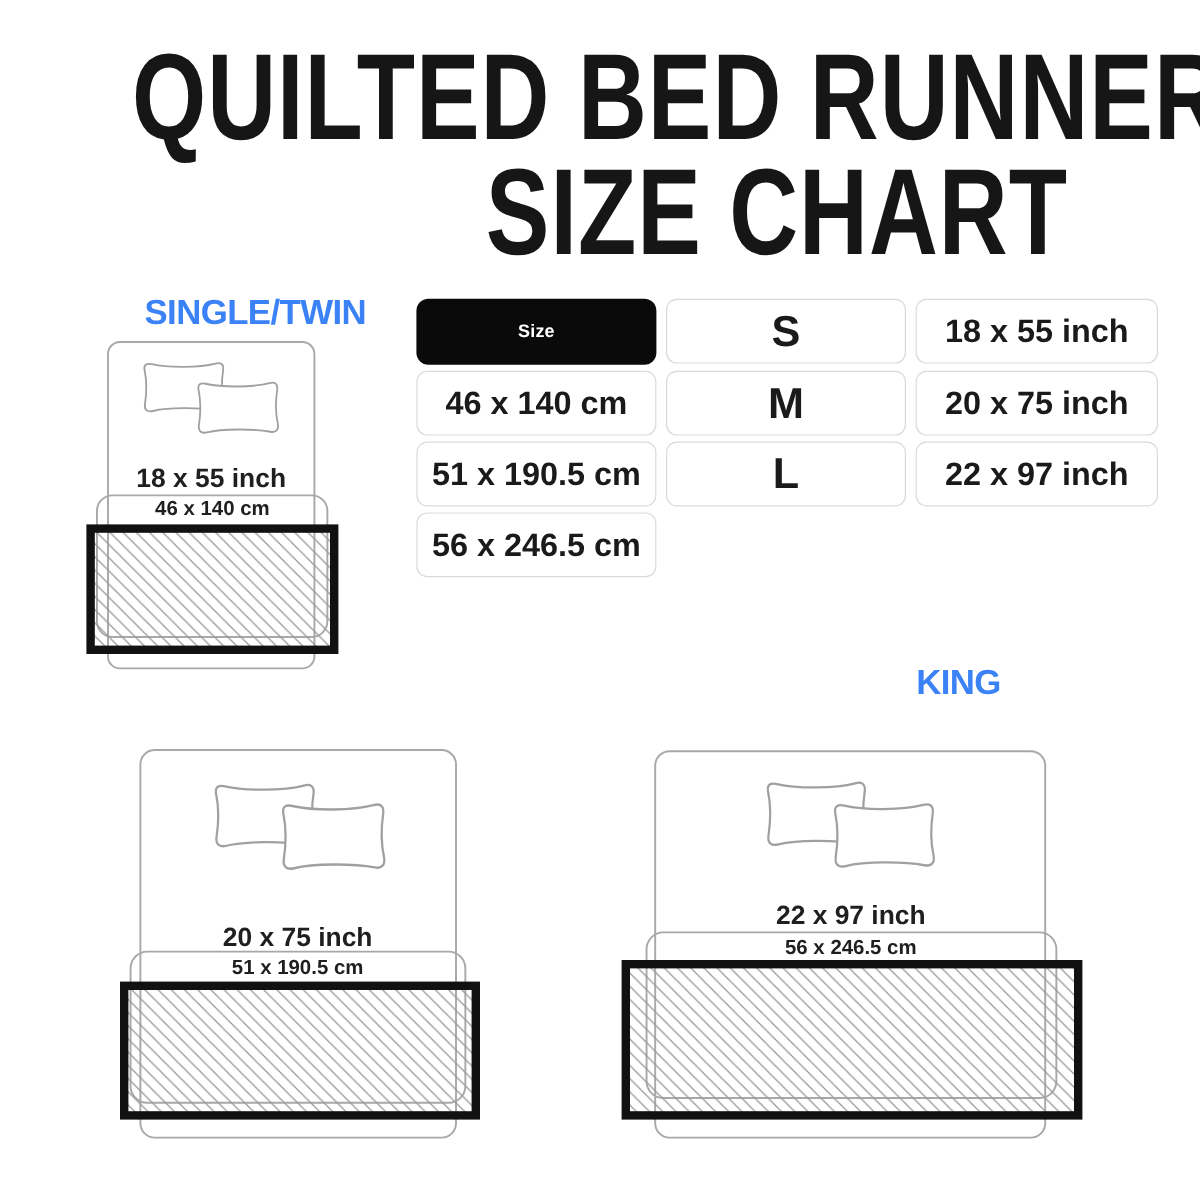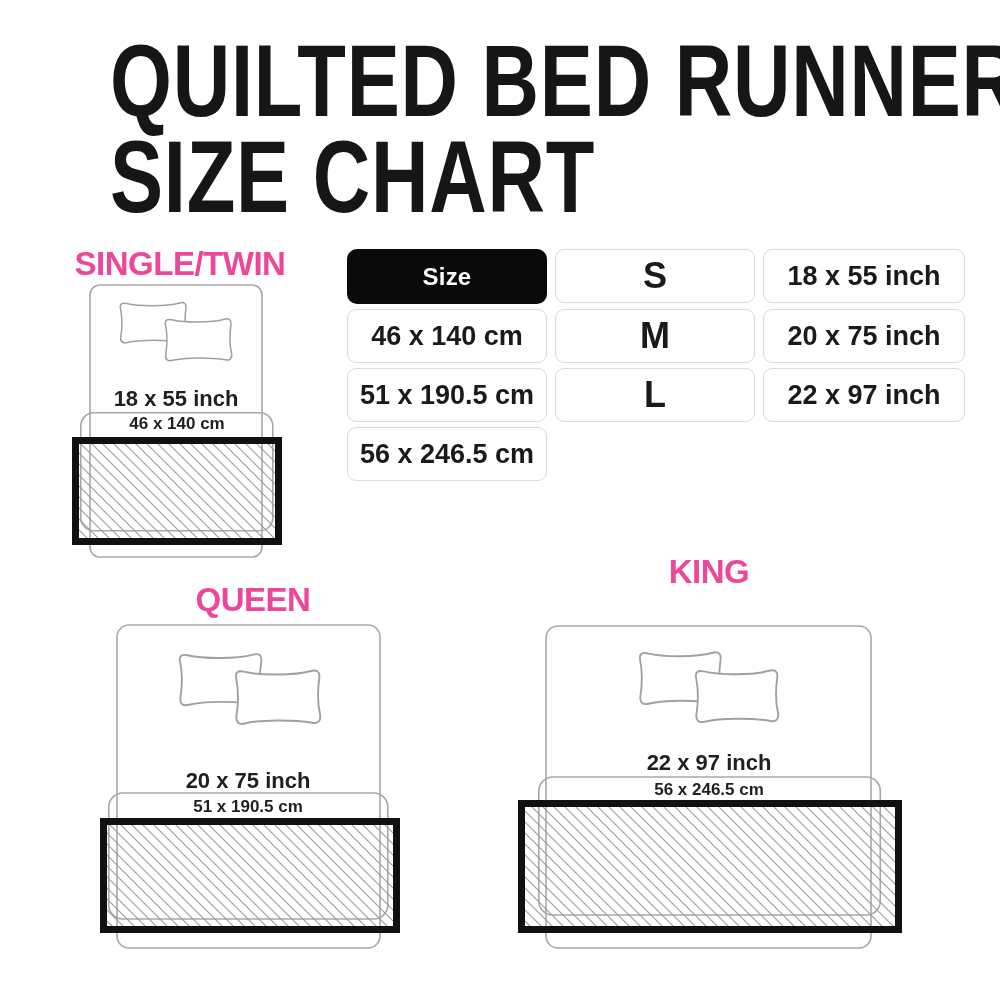--- a/index.html
+++ b/index.html
@@ -1,37 +1,37 @@
 <!DOCTYPE html>
 <html><head>
 <meta charset="utf-8">
 <style>
   html,body{margin:0;padding:0;background:#ffffff;}
   body{width:1000px;height:1000px;font-family:"Liberation Sans",sans-serif;color:#1b1b1b;}
   .canvas{position:relative;width:1000px;height:1000px;background:#ffffff;overflow:hidden;}
 
   
-  .title{position:absolute;left:0;top:33px;width:1000px;text-align:left;}
+  .title{position:absolute;left:0;top:33px;width:1000px;text-align:right;}
   .title-line{font-size:102px;line-height:96px;font-weight:700;letter-spacing:1px;
               transform:scaleX(0.78);transform-origin:50% 50%;white-space:nowrap;color:#161616;}
 
   
   .size-table{position:absolute;left:347px;top:249px;display:grid;
               grid-template-columns:200px 200px 202px;column-gap:8px;row-gap:5px;}
   .th{height:55px;background:#0a0a0a;border-radius:10px;color:#ffffff;
       display:flex;align-items:center;justify-content:center;
-      font-size:24px;font-weight:700;letter-spacing:0.2px;}
+      font-size:15px;font-weight:700;letter-spacing:0.2px;}
   .td{height:54px;background:#ffffff;border:1.6px solid #d7dbe0;border-radius:9px;
       display:flex;align-items:center;justify-content:center;
       font-size:27px;font-weight:700;color:#1a1a1a;box-sizing:border-box;}
   .td.size-cell{font-size:36px;}
 
   
-  .diagram-label{position:absolute;width:250px;text-align:center;font-weight:700;
-                 font-size:33px;letter-spacing:-0.5px;color:#ec4899;white-space:nowrap;}
+  .diagram-label{position:absolute;width:250px;text-align:right;font-weight:700;
+                 font-size:29px;letter-spacing:-0.5px;color:#3b82f6;white-space:nowrap;}
   .label-single{left:55px;top:245px;}
   .label-queen{left:128px;top:581px;}
   .label-king{left:584px;top:553px;}
 
   
   .svg-diagram{position:absolute;}
   .svg-single{left:55px;top:280px;}
   .svg-queen{left:90px;top:618px;}
   .svg-king{left:505px;top:618px;}
 
@@ -78,21 +78,20 @@
 
     <div class="td size-cell">M</div>
     <div class="td">20 x 75 inch</div>
     <div class="td">51 x 190.5 cm</div>
 
     <div class="td size-cell">L</div>
     <div class="td">22 x 97 inch</div>
     <div class="td">56 x 246.5 cm</div>
   </div>
 
-  <div class="diagram-label label-queen">QUEEN</div>
 
   <svg class="svg-diagram svg-queen" width="320" height="340" viewBox="90 618 320 340" xmlns="http://www.w3.org/2000/svg">
     <defs>
       <pattern id="hatch-queen" width="11" height="11" patternUnits="userSpaceOnUse">
         <path d="M0,0 l11,11 M-2.75,8.25 l5.5,5.5 M8.25,-2.75 l5.5,5.5" stroke="#9b9b9b" stroke-width="1.1" fill="none"></path>
       </pattern>
     </defs>
     <rect class="bed" x="117" y="625" width="263" height="323" rx="12"></rect>
     <path class="pillow" transform="translate(177,647) scale(1.24,1.27)" d="M 8.5,6.5 C 22,9.5 48,9.5 61.5,6 C 66,4.8 68.5,6.5 68,11 C 66.5,21 66.5,30 68.5,38.5 C 69.5,43.5 67,45.8 62.5,45 C 48,42.5 22,42.5 9.5,45.5 C 4.5,46.7 2,44.5 2.8,39.5 C 4.3,30 4.3,20 2.5,11.5 C 1.5,7 4,5.5 8.5,6.5 Z"></path>
     <path class="pillow" transform="translate(233,663) scale(1.27,1.33)" d="M 8.5,6.5 C 22,9.5 48,9.5 61.5,6 C 66,4.8 68.5,6.5 68,11 C 66.5,21 66.5,30 68.5,38.5 C 69.5,43.5 67,45.8 62.5,45 C 48,42.5 22,42.5 9.5,45.5 C 4.5,46.7 2,44.5 2.8,39.5 C 4.3,30 4.3,20 2.5,11.5 C 1.5,7 4,5.5 8.5,6.5 Z"></path>

